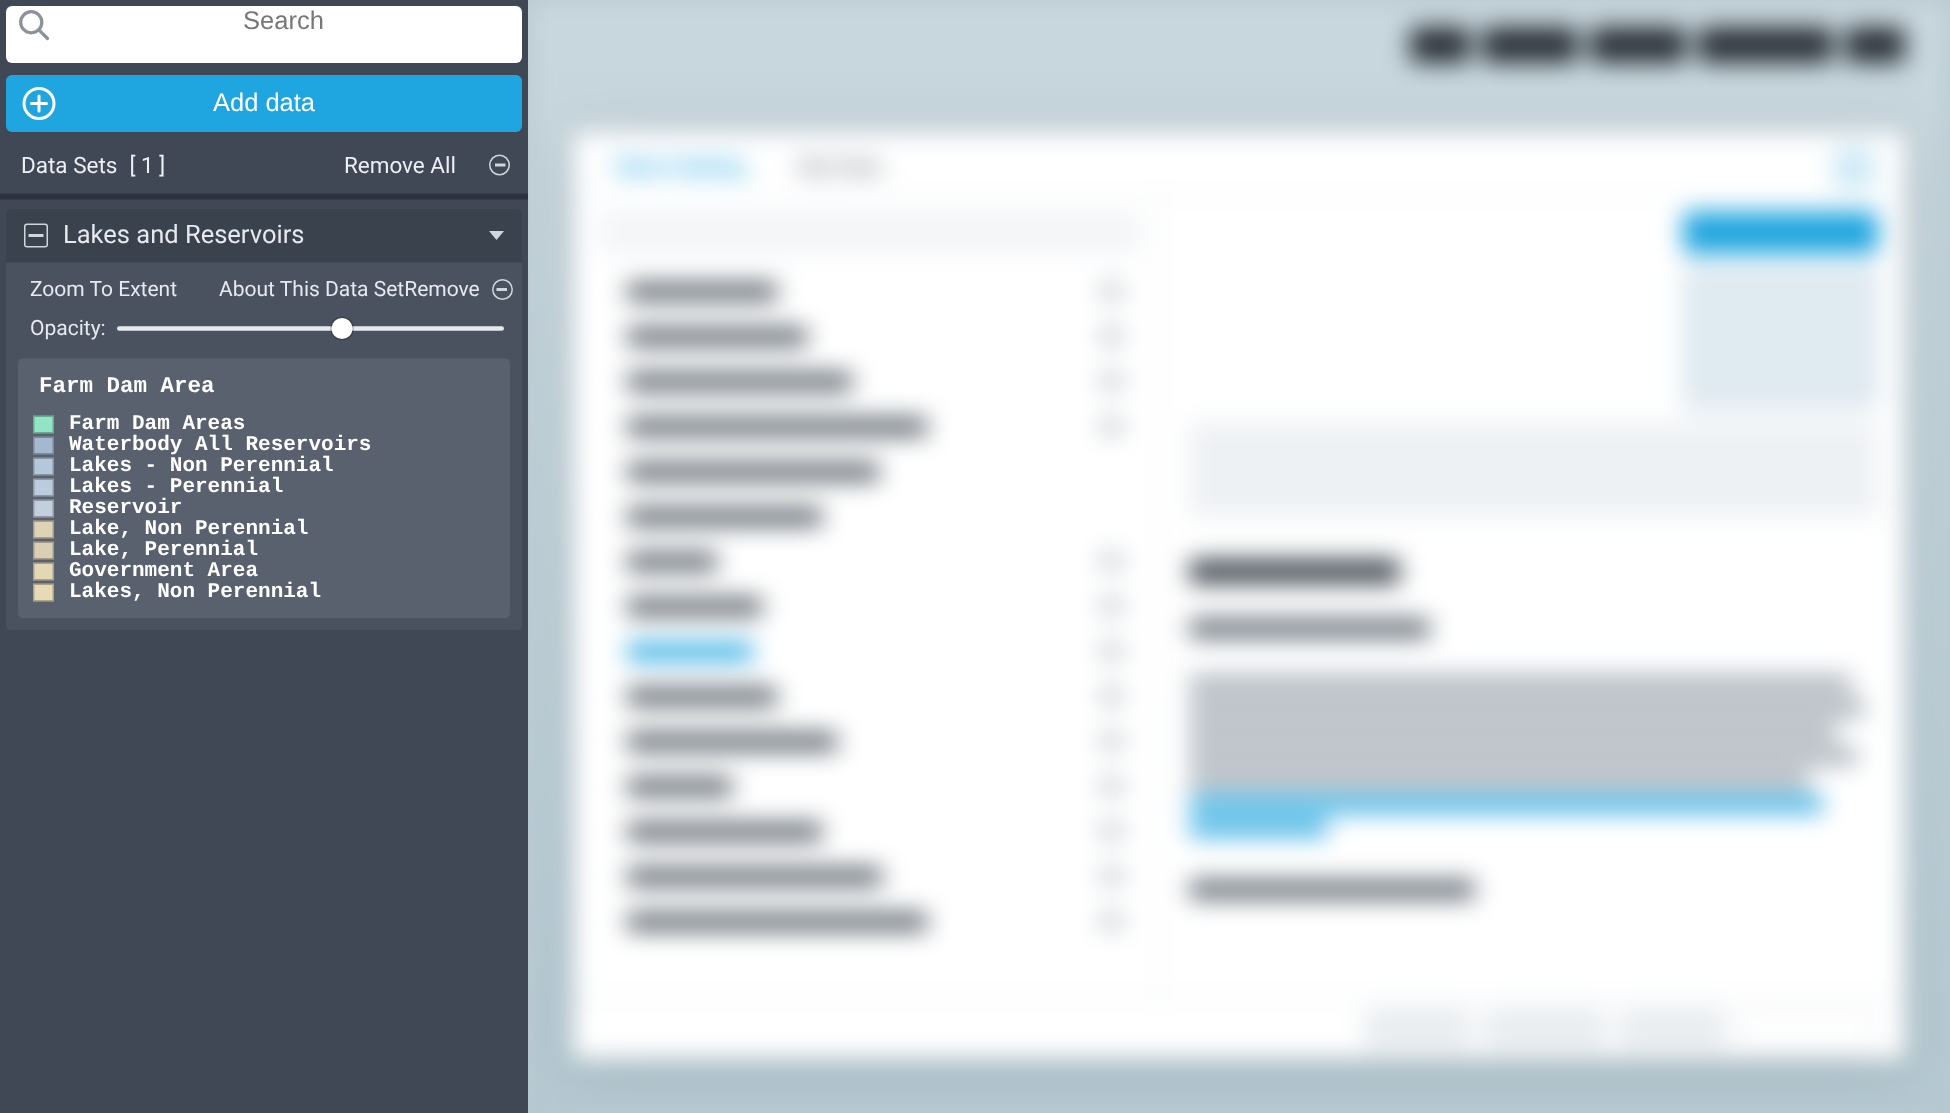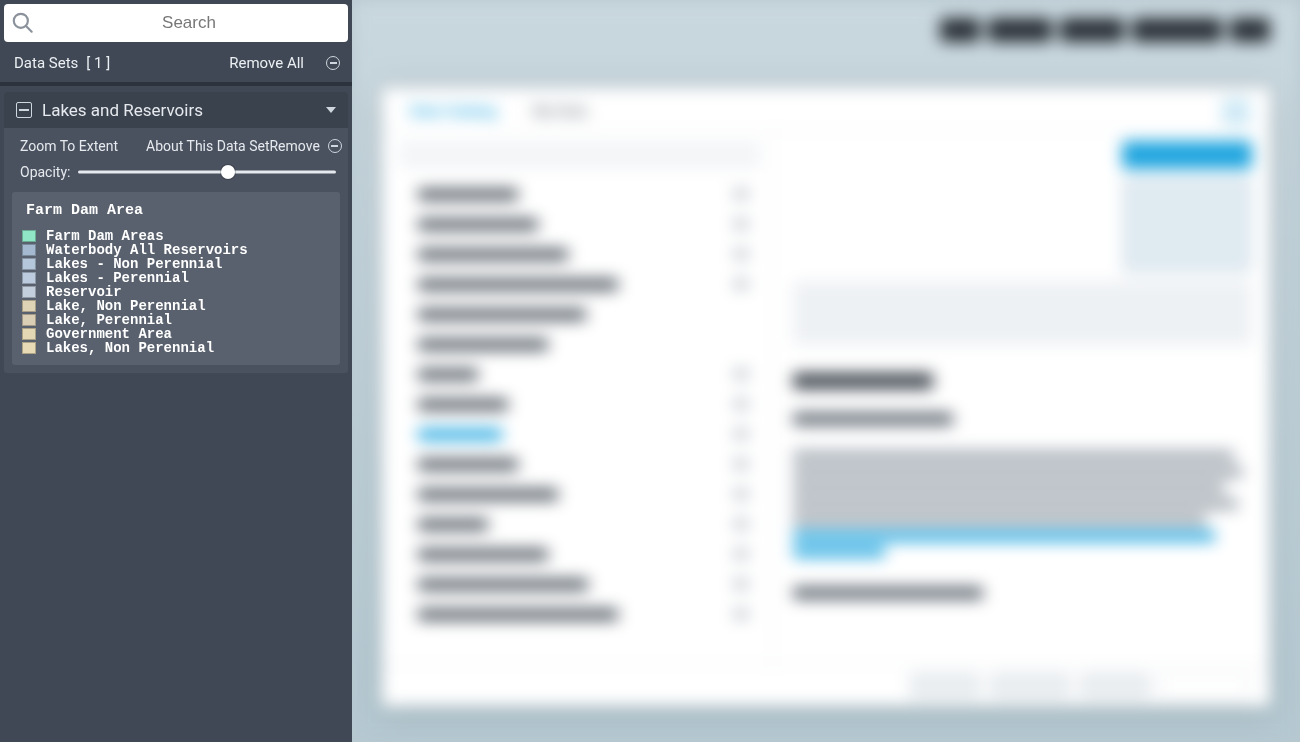--- a/index.html
+++ b/index.html
@@ -64,21 +64,21 @@
     font-family: Georgia, serif;
   }
   .search-row {
     padding: 4px 4px;
   }
   .search-wrap {
     background: #ffffff;
     border-radius: 4px;
     height: 38px;
     display: flex;
-    align-items: center;
+    align-items: flex-start;
     padding: 0 6px;
   }
   .search-wrap svg { flex-shrink:0; }
   .search-input {
     border: none;
     outline: none;
     flex: 1;
     font-size: 17px;
     text-align: center;
     color: #555;
@@ -331,20 +331,30 @@
     <div class="search-row">
       <div class="search-wrap">
         <svg width="26" height="26" viewBox="0 0 24 24">
           <circle cx="10" cy="10" r="6.5" fill="none" stroke="#8b929b" stroke-width="2"></circle>
           <line x1="15" y1="15" x2="20" y2="20" stroke="#8b929b" stroke-width="2" stroke-linecap="round"></line>
         </svg>
         <input class="search-input" placeholder="Search" style="">
       </div>
     </div>
 
+    <div class="add-data-row">
+      <button class="add-data-btn">
+        <svg class="plus-circle" width="24" height="24" viewBox="0 0 24 24">
+          <circle cx="12" cy="12" r="10" fill="none" stroke="#ffffff" stroke-width="2"></circle>
+          <line x1="12" y1="7" x2="12" y2="17" stroke="#ffffff" stroke-width="2" stroke-linecap="round"></line>
+          <line x1="7" y1="12" x2="17" y2="12" stroke="#ffffff" stroke-width="2" stroke-linecap="round"></line>
+        </svg>
+        <span>Add data</span>
+      </button>
+    </div>
 
     <div class="datasets-bar">
       <div class="datasets-left">
         <span>Data Sets</span>
         <span class="datasets-count">[ 1 ]</span>
       </div>
       <div class="remove-all">
         <span>Remove All</span>
         <span class="circle-minus"></span>
       </div>

